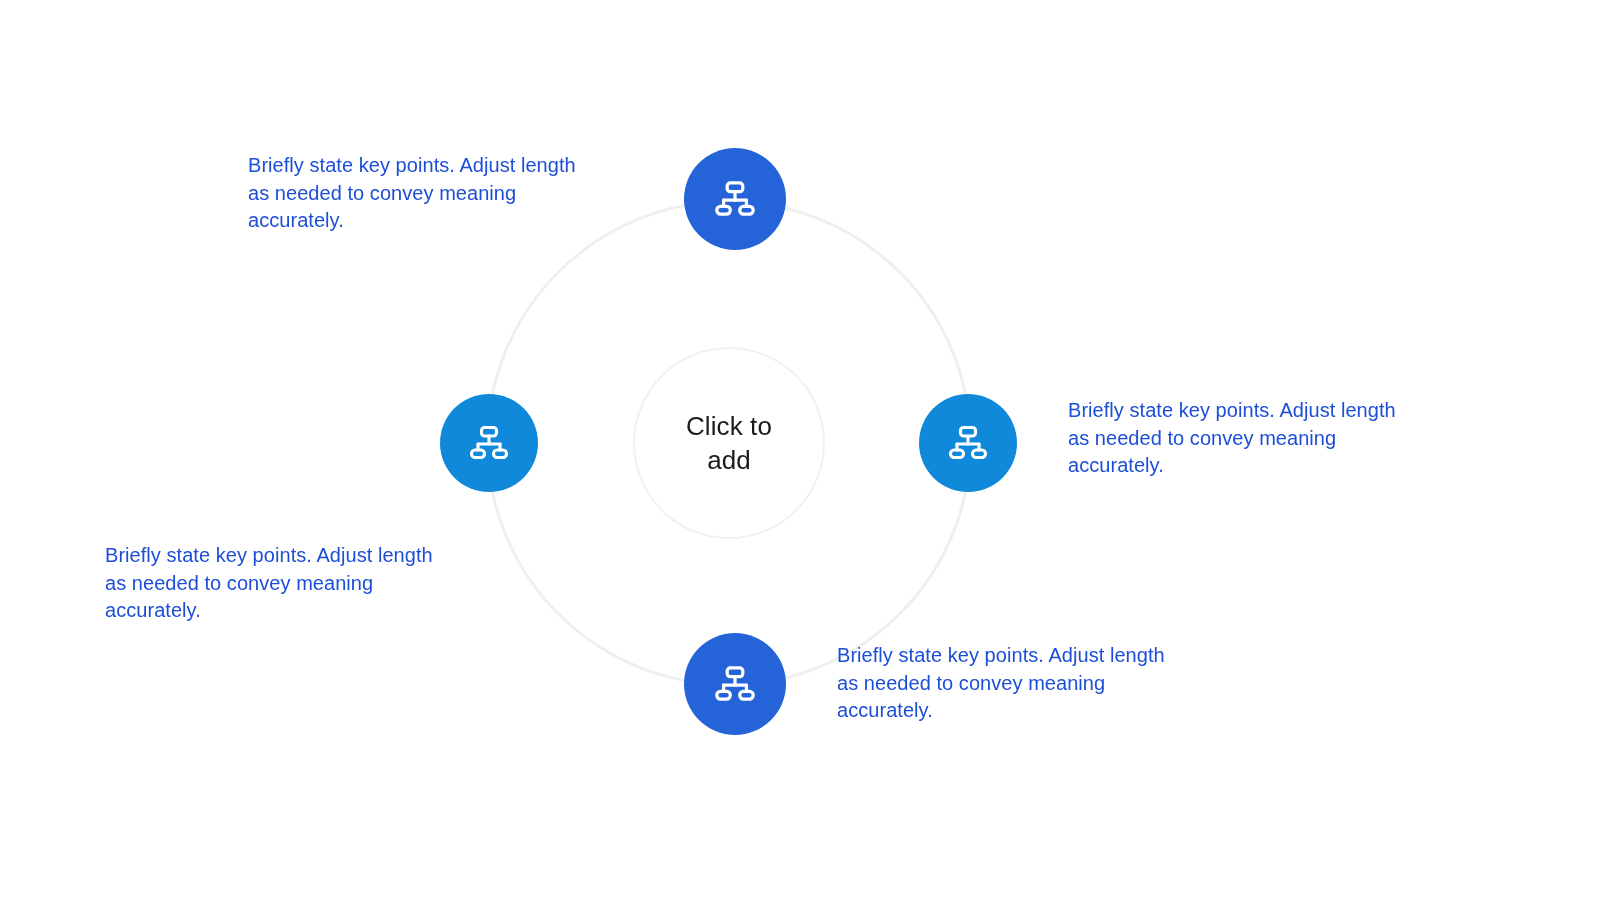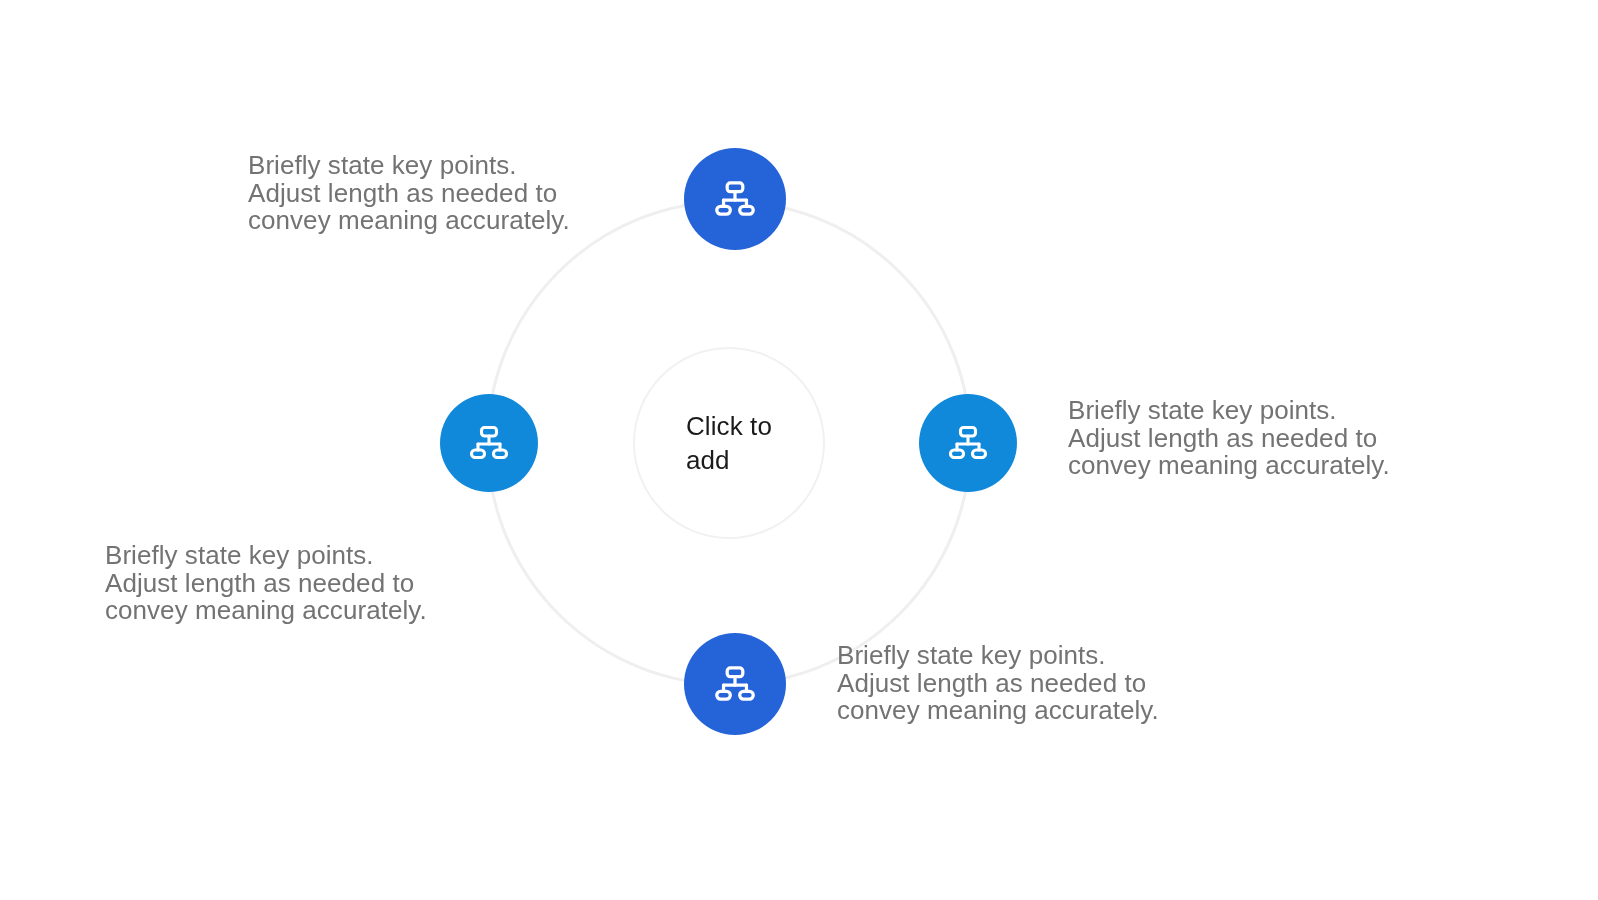--- a/index.html
+++ b/index.html
@@ -45,21 +45,21 @@
   
   #center-label {
     position: absolute;
     left: 633px;
     top: 347px;
     width: 192px;
     height: 192px;
     display: flex;
     align-items: center;
     justify-content: center;
-    text-align: left;
+    text-align: center;
     font-size: 26px;
     line-height: 34px;
     color: #1b1b1b;
     letter-spacing: 0.1px;
     white-space: pre-line;
   }
 
   
   .node {
     position: absolute;
@@ -91,23 +91,23 @@
   #node-right {
     left: 919px;
     top: 394px;
     width: 98px;
     height: 98px;
   }
 
   
   .caption {
     position: absolute;
-    font-size: 26px;
+    font-size: 20px;
     line-height: 27.5px;
-    color: #737373;
+    color: #1d4ed8;
     letter-spacing: 0.05px;
   }
   #caption-top    { left: 248px;  top: 152px;  width: 330px; }
   #caption-right  { left: 1068px; top: 397px;  width: 330px; }
   #caption-left   { left: 105px;  top: 542px;  width: 330px; }
   #caption-bottom { left: 837px;  top: 642px;  width: 330px; }
 </style>
 </head>
 <body>
 

